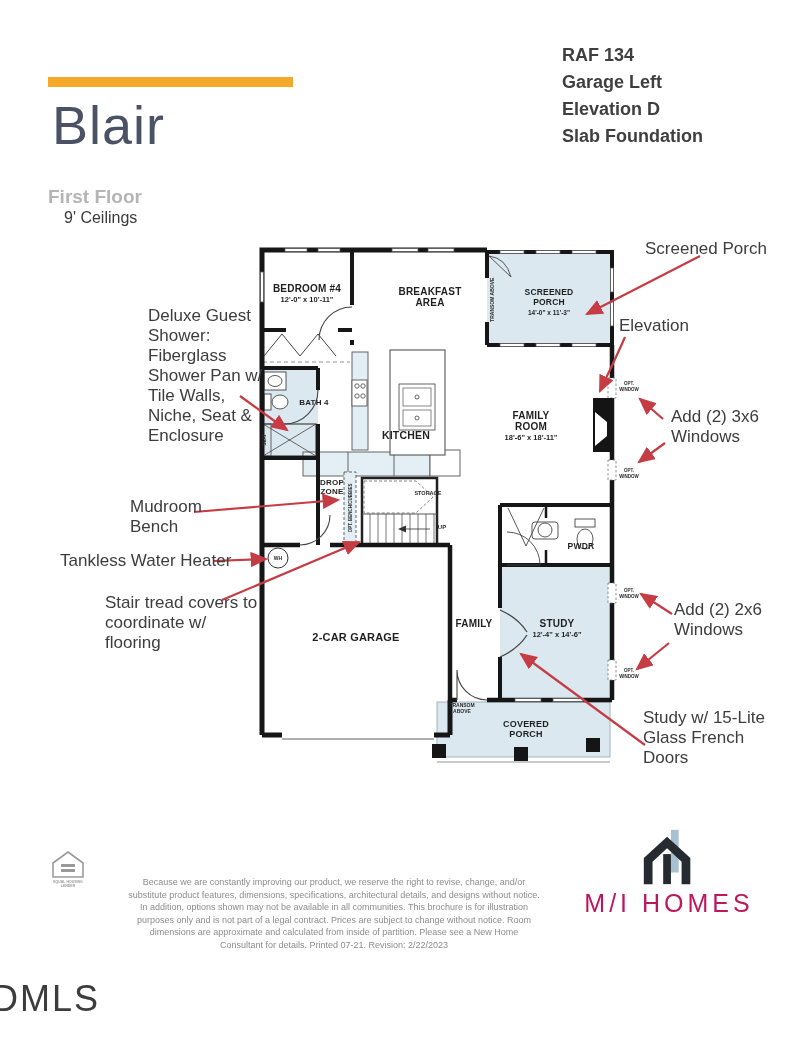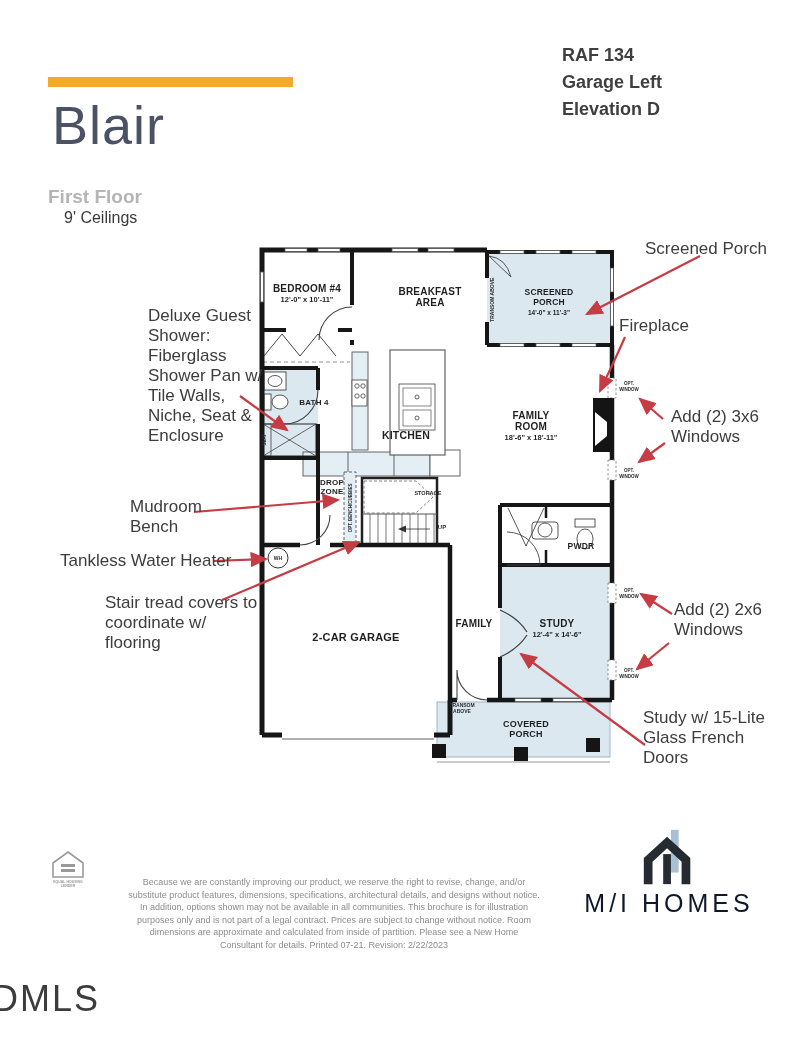--- a/index.html
+++ b/index.html
@@ -20,38 +20,39 @@
   .room-name { font-size:10px; letter-spacing:0.2px; line-height:11px; }
   .room-dims { font-size:7.5px; font-weight:bold; line-height:9px; margin-top:1px; }
   .tiny { font-size:5px; font-weight:bold; color:#2a2a2a; line-height:5.5px; text-align:center; }
   .vrot { transform:rotate(-90deg); transform-origin:center; white-space:nowrap; }
   
   .ann { font-size:17px; color:#3D3D3D; line-height:20px; }
   
   .disclaimer { left:128px; top:876px; width:412px; text-align:center;
     font-size:9px; line-height:12.5px; color:#8C8C8C; }
   .brand-box { left:560px; top:828px; width:218px; text-align:center; }
-  .brand-text { font-size:25px; letter-spacing:4px; color:#0f172a; margin-top:3px; }
+  .brand-text { font-size:25px; letter-spacing:4px; color:#be185d; margin-top:3px; }
   .eh-box { left:46px; top:850px; width:44px; text-align:center; color:#9A9A9A; }
   .eh-caption { font-size:3.5px; line-height:4px; color:#9A9A9A; font-weight:bold; }
   .watermark { left:-8px; top:978px; font-size:36px; color:#3C3C3C;
     letter-spacing:2px; font-family:"Liberation Sans", sans-serif; }
   svg { display:block; }
 </style>
 </head>
 <body>
 
 <div class="abs accent-bar"></div>
 <div class="abs plan-name">Blair</div>
 <div class="abs floor-label">First Floor</div>
 <div class="abs ceiling-label">9' Ceilings</div>
 <div class="abs spec-block">
   <div>RAF 134</div>
   <div>Garage Left</div>
   <div>Elevation D</div>
+  <div>Slab Foundation</div>
 </div>
 
 <svg class="abs" style="left:0;top:0" width="800" height="1046" viewBox="0 0 800 1046">
 
   <g>
     <rect x="487" y="252" width="125" height="93" fill="#DBE8F0"></rect>
     <rect x="262" y="368" width="56" height="90" fill="#DBE8F0"></rect>
     <rect x="500" y="565" width="112" height="135" fill="#DBE8F0"></rect>
     <rect x="437" y="702" width="173" height="55" fill="#DBE8F0" stroke="#9FB4C0" stroke-width="1"></rect>
   </g>
@@ -259,21 +260,21 @@
 <div class="abs tiny" style="left:617px;top:381px;width:24px;font-size:4.5px">OPT. WINDOW</div>
 <div class="abs tiny" style="left:617px;top:468px;width:24px;font-size:4.5px">OPT. WINDOW</div>
 <div class="abs tiny" style="left:617px;top:588px;width:24px;font-size:4.5px">OPT. WINDOW</div>
 <div class="abs tiny" style="left:617px;top:668px;width:24px;font-size:4.5px">OPT. WINDOW</div>
 
 <div class="abs ann" style="left:148px;top:306px;width:116px">Deluxe Guest Shower: Fiberglass Shower Pan w/ Tile Walls, Niche, Seat &amp; Enclosure</div>
 <div class="abs ann" style="left:130px;top:497px;width:92px">Mudroom Bench</div>
 <div class="abs ann" style="left:60px;top:551px;white-space:nowrap">Tankless Water Heater</div>
 <div class="abs ann" style="left:105px;top:593px;width:158px">Stair tread covers to coordinate w/ flooring</div>
 <div class="abs ann" style="left:645px;top:239px;white-space:nowrap">Screened Porch</div>
-<div class="abs ann" style="left:619px;top:316px;white-space:nowrap">Fireplace</div>
+<div class="abs ann" style="left:619px;top:316px;white-space:nowrap">Elevation</div>
 <div class="abs ann" style="left:671px;top:407px;width:104px">Add (2) 3x6 Windows</div>
 <div class="abs ann" style="left:674px;top:600px;width:104px">Add (2) 2x6 Windows</div>
 <div class="abs ann" style="left:643px;top:708px;width:140px">Study w/ 15-Lite Glass French Doors</div>
 
 <div class="abs eh-box">
   <svg width="34" height="30" viewBox="0 0 34 30" style="margin:0 auto">
     <path d="M17,2 L32,13 V27 H2 V13 Z" fill="none" stroke="#9A9A9A" stroke-width="1.6"></path>
     <rect x="10" y="14" width="14" height="3" fill="#9A9A9A"></rect>
     <rect x="10" y="19" width="14" height="3" fill="#9A9A9A"></rect>
   </svg>

